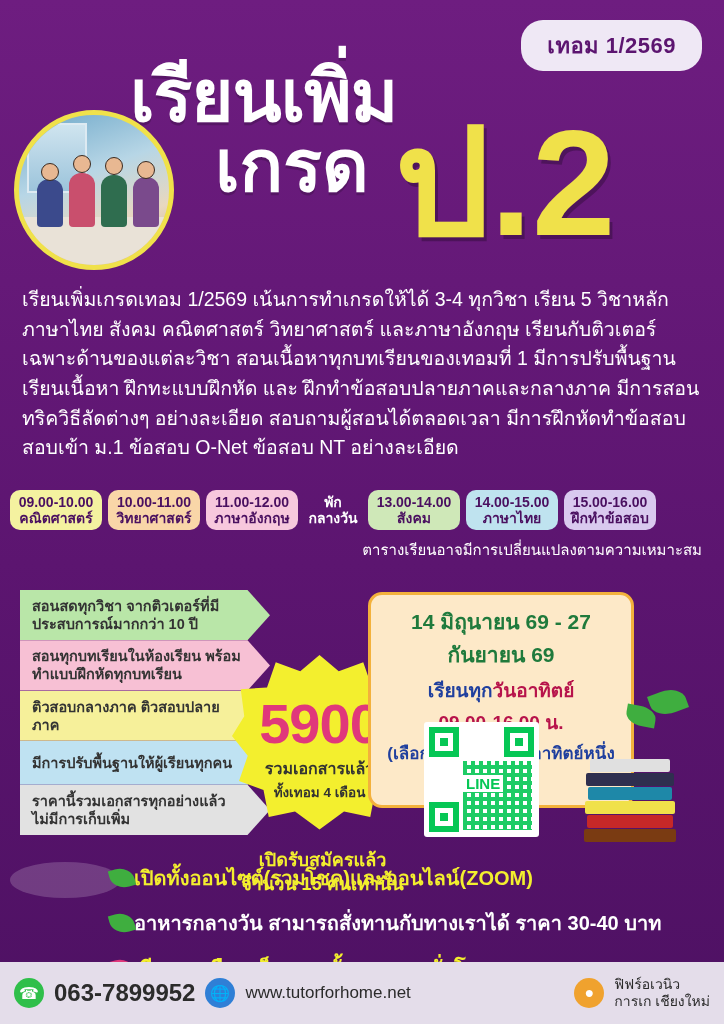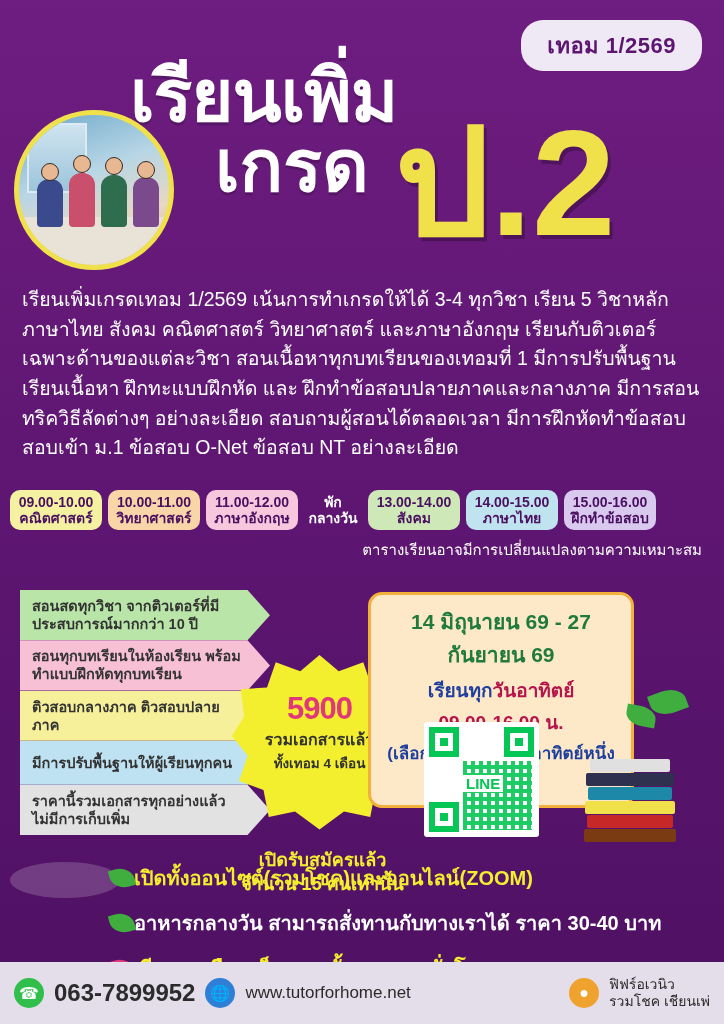--- a/index.html
+++ b/index.html
@@ -139,21 +139,21 @@
   .price-burst {
     position: absolute; left: 232px; top: 655px; width: 175px; height: 180px;
     background: #f3ef2e;
     clip-path: polygon(50% 0%, 61% 9%, 75% 4%, 80% 18%, 95% 19%, 93% 34%,
       100% 45%, 91% 56%, 96% 70%, 82% 75%, 79% 90%, 64% 87%, 50% 97%,
       36% 87%, 21% 90%, 18% 75%, 4% 70%, 9% 56%, 0 45%, 7% 34%,
       5% 19%, 20% 18%, 25% 4%, 39% 9%);
     text-align: center;
   }
   .price-num {
-    margin-top: 36px; font-size: 31px; font-weight: bold; color: #e0387b;
+    margin-top: 36px; font-size: 56px; font-weight: bold; color: #e0387b;
     letter-spacing: -1px;
   }
   .price-l1 { font-size: 16px; font-weight: bold; color: #333; margin-top: 0;}
   .price-l2 { font-size: 13.5px; font-weight: bold; color: #333;}
   .open-reg {
     position: absolute; left: 230px; top: 848px; width: 185px; text-align: center;
     color: #f3ef2e; font-size: 18px; font-weight: bold; line-height: 1.35;
   }
   
   .datebox {
@@ -367,16 +367,16 @@
 
   <div class="bottombar">
     <span class="circ green">☎</span>
     <span class="phone">063-7899952</span>
     <span class="circ blue">🌐</span>
     <span class="web">www.tutorforhome.net</span>
     <span class="spacer"></span>
     <span class="circ orange">●</span>
     <span class="addr">
       <span>ฟิฟร์อเวนิว</span><br>
-      <span>รวมโชค เชียนเพ่</span>
+      <span>การเก เชียงใหม่</span>
     </span>
   </div>
 </div>
 
 </body></html>

